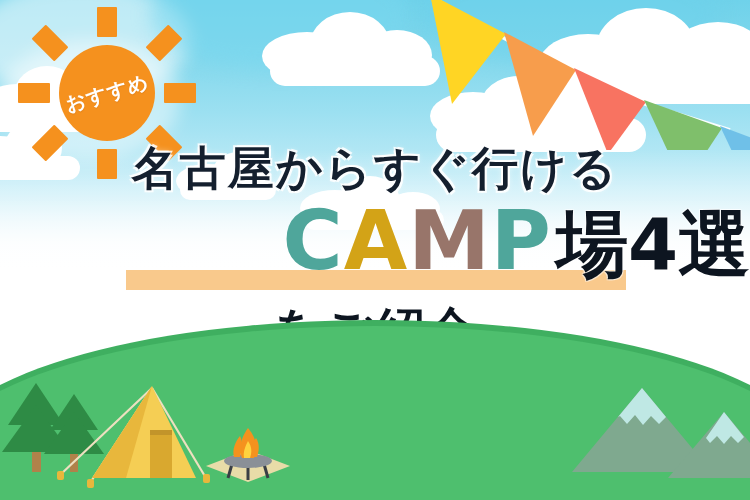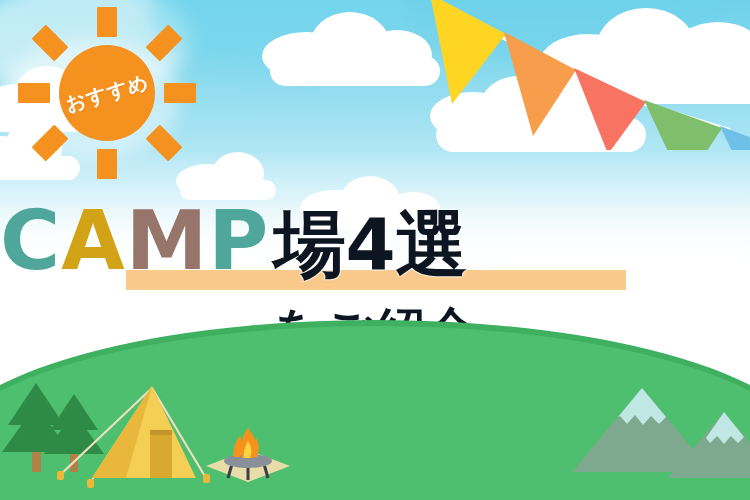--- a/index.html
+++ b/index.html
@@ -54,21 +54,21 @@
       -2px -2px 0 rgba(255,255,255,.85), 2px -2px 0 rgba(255,255,255,.85),
       -2px  2px 0 rgba(255,255,255,.85), 2px  2px 0 rgba(255,255,255,.85),
        0 0 7px rgba(255,255,255,.75);
     white-space:nowrap;
   }
   .hl-band{
     position:absolute;left:126px;top:270px;width:500px;height:20px;
     background:#F9C98C;
   }
   .line2{
-    position:absolute;left:0;top:200px;width:750px;text-align:left;
+    position:absolute;left:0;top:200px;width:750px;text-align:right;
     white-space:nowrap;line-height:1;
   }
   .camp{
     font-size:82px;font-weight:700;letter-spacing:1px;
     font-family:"DejaVu Sans","Liberation Sans",sans-serif;
   }
   .camp .c1{color:#4FA69B;}
   .camp .c2{color:#D3A317;}
   .camp .c3{color:#98756A;}
   .camp .c4{color:#4FA69B;}
@@ -176,20 +176,21 @@
     <div class="ray" style="left:28px;top:22px;width:20px;height:32px;transform:rotate(-45deg);"></div>
     <div class="ray" style="left:142px;top:22px;width:20px;height:32px;transform:rotate(45deg);"></div>
     <div class="ray" style="left:28px;top:122px;width:20px;height:32px;transform:rotate(45deg);"></div>
     <div class="ray" style="left:142px;top:122px;width:20px;height:32px;transform:rotate(-45deg);"></div>
     <div class="sun-disc"></div>
     <div class="sun-label">
       <span>おすすめ</span>
     </div>
   </div>
 
+  <div class="line1">名古屋からすぐ行ける</div>
 
   <div class="hl-band"></div>
 
   <div class="line2">
     <span class="camp"><span class="c1">C</span><span class="c2">A</span><span class="c3">M</span><span class="c4">P</span></span><span class="jp2">場4選</span>
   </div>
 
   <div class="line3">をご紹介</div>
 
   <div class="ground-top"></div>

